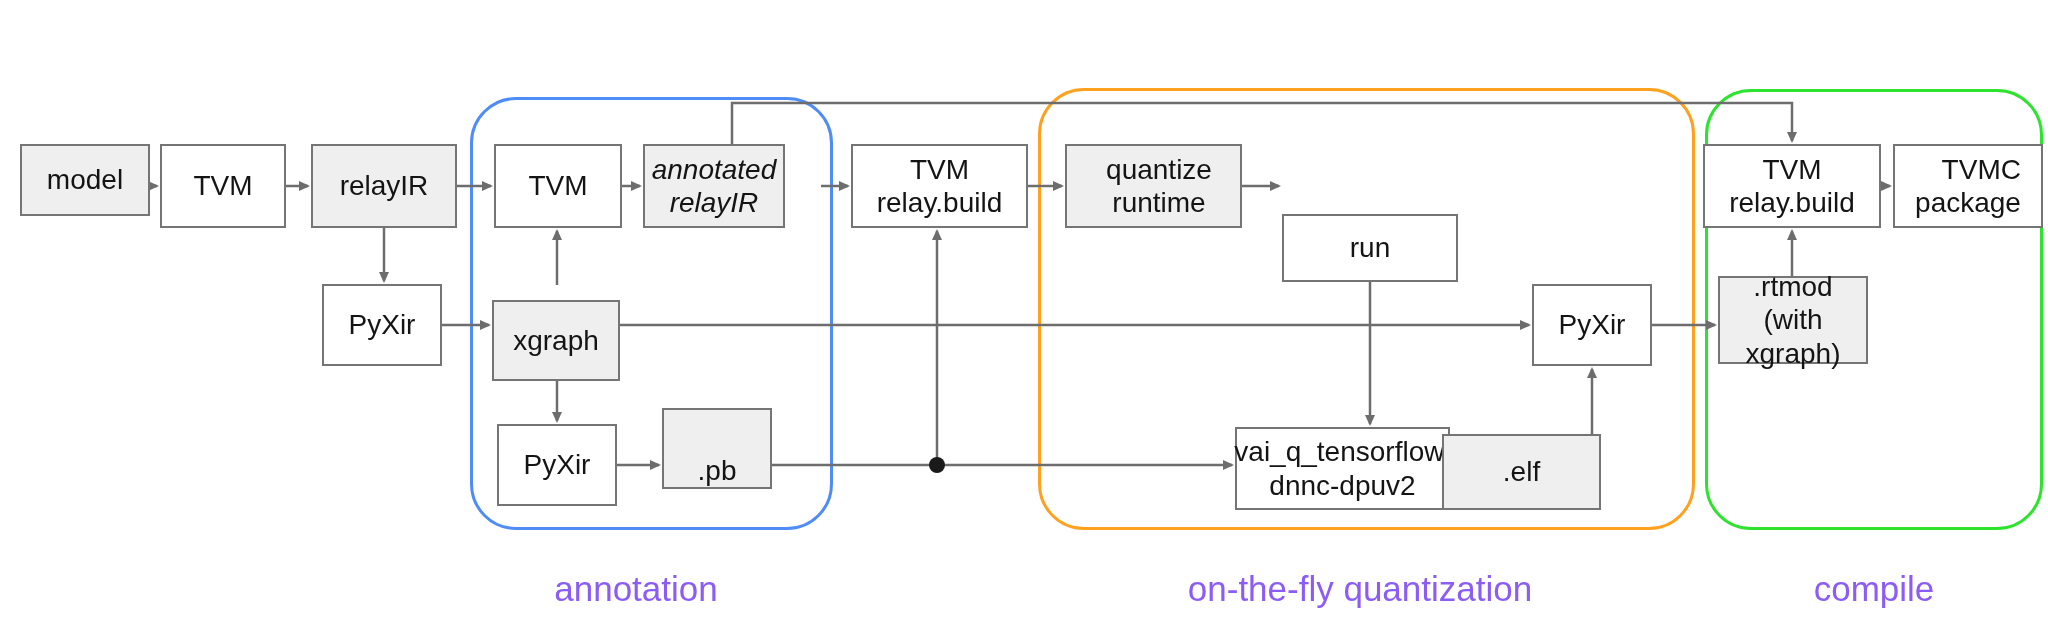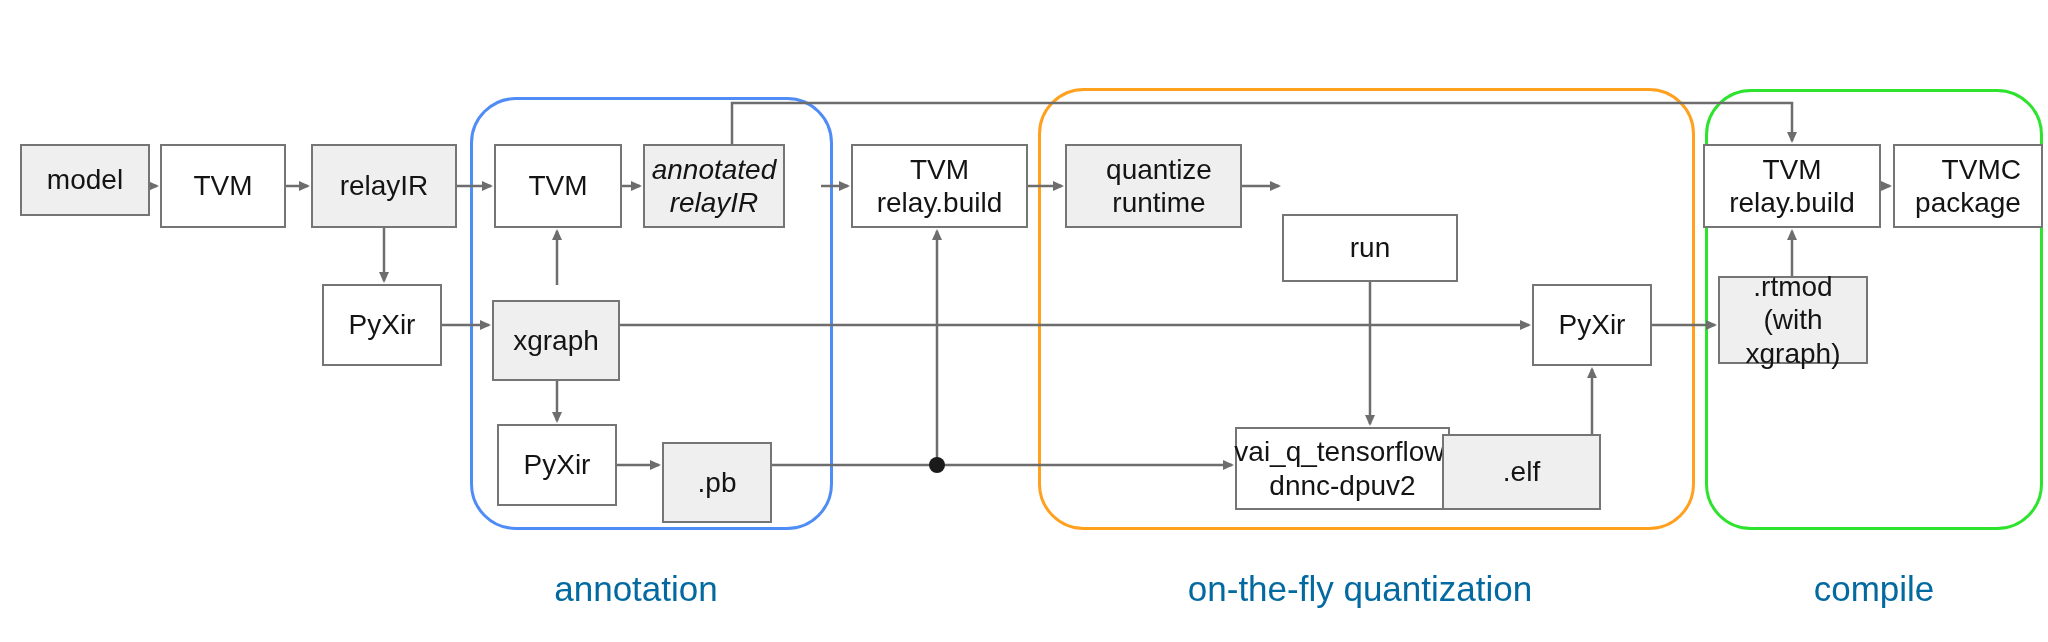--- a/index.html
+++ b/index.html
@@ -16,21 +16,21 @@
   .region.orange{border-color:#ffa11f;}
   .region.green{border-color:#2ee32e;}
   .node{
     position:absolute;box-sizing:border-box;border:2.5px solid #757575;
     display:flex;align-items:center;justify-content:center;text-align:center;
     font-size:28px;line-height:1.18;white-space:pre-line;background:#ffffff;
     color:#141414;
   }
   .node.gray{background:#efefef;}
   .section-label{
-    position:absolute;font-size:35px;color:#0369a1;transform:translateX(-50%);
+    position:absolute;font-size:35px;color:#8b5cf6;transform:translateX(-50%);
     white-space:nowrap;
   }
   svg.edges{position:absolute;left:0;top:0;pointer-events:none;}
   .edge{stroke:#6d6d6d;stroke-width:2.5;fill:none;}
 </style>
 </head>
 <body>
 
 <div class="canvas">
 
@@ -86,21 +86,21 @@
 package</span></div>
 
   <div class="node" style="left:322px;top:284px;width:120px;height:82px;"><span>PyXir</span></div>
   <div class="node gray" style="left:492px;top:300px;width:128px;height:81px;"><span>xgraph</span></div>
   <div class="node" style="left:1532px;top:284px;width:120px;height:82px;"><span>PyXir</span></div>
   <div class="node gray" style="left:1718px;top:276px;width:150px;height:88px;"><span>.rtmod
 (with
 xgraph)</span></div>
 
   <div class="node" style="left:497px;top:424px;width:120px;height:82px;"><span>PyXir</span></div>
-  <div class="node gray" style="left:662px;top:442px;width:110px;height:81px;"><span>.pb</span></div>
+  <div class="node gray" style="left:662px;top:408px;width:110px;height:81px;align-items:flex-end;"><span>.pb</span></div>
   <div class="node" style="left:1235px;top:427px;width:215px;height:83px;"><span>vai_q_tensorflow,
 dnnc-dpuv2</span></div>
   <div class="node gray" style="left:1442px;top:434px;width:159px;height:76px;"><span>.elf</span></div>
 
   <div class="section-label" style="left:636px;top:569px;">annotation</div>
   <div class="section-label" style="left:1360px;top:569px;">on-the-fly quantization</div>
   <div class="section-label" style="left:1874px;top:569px;">compile</div>
 
 </div>
 

